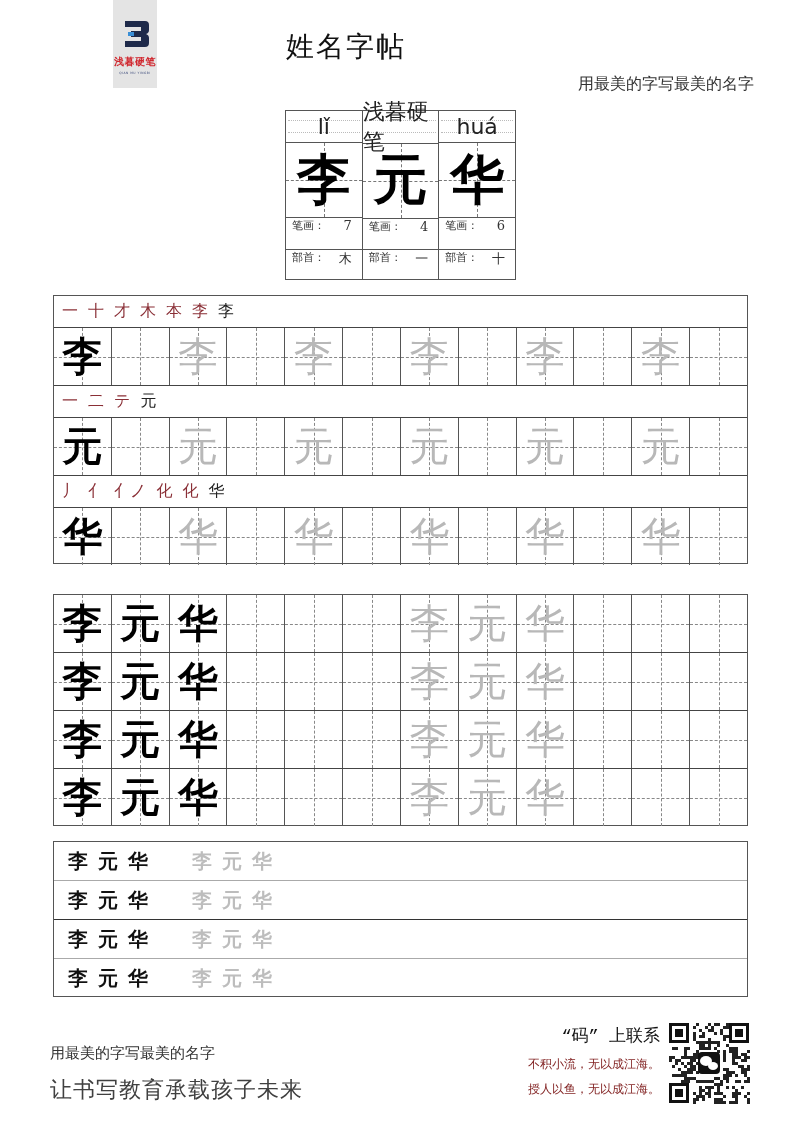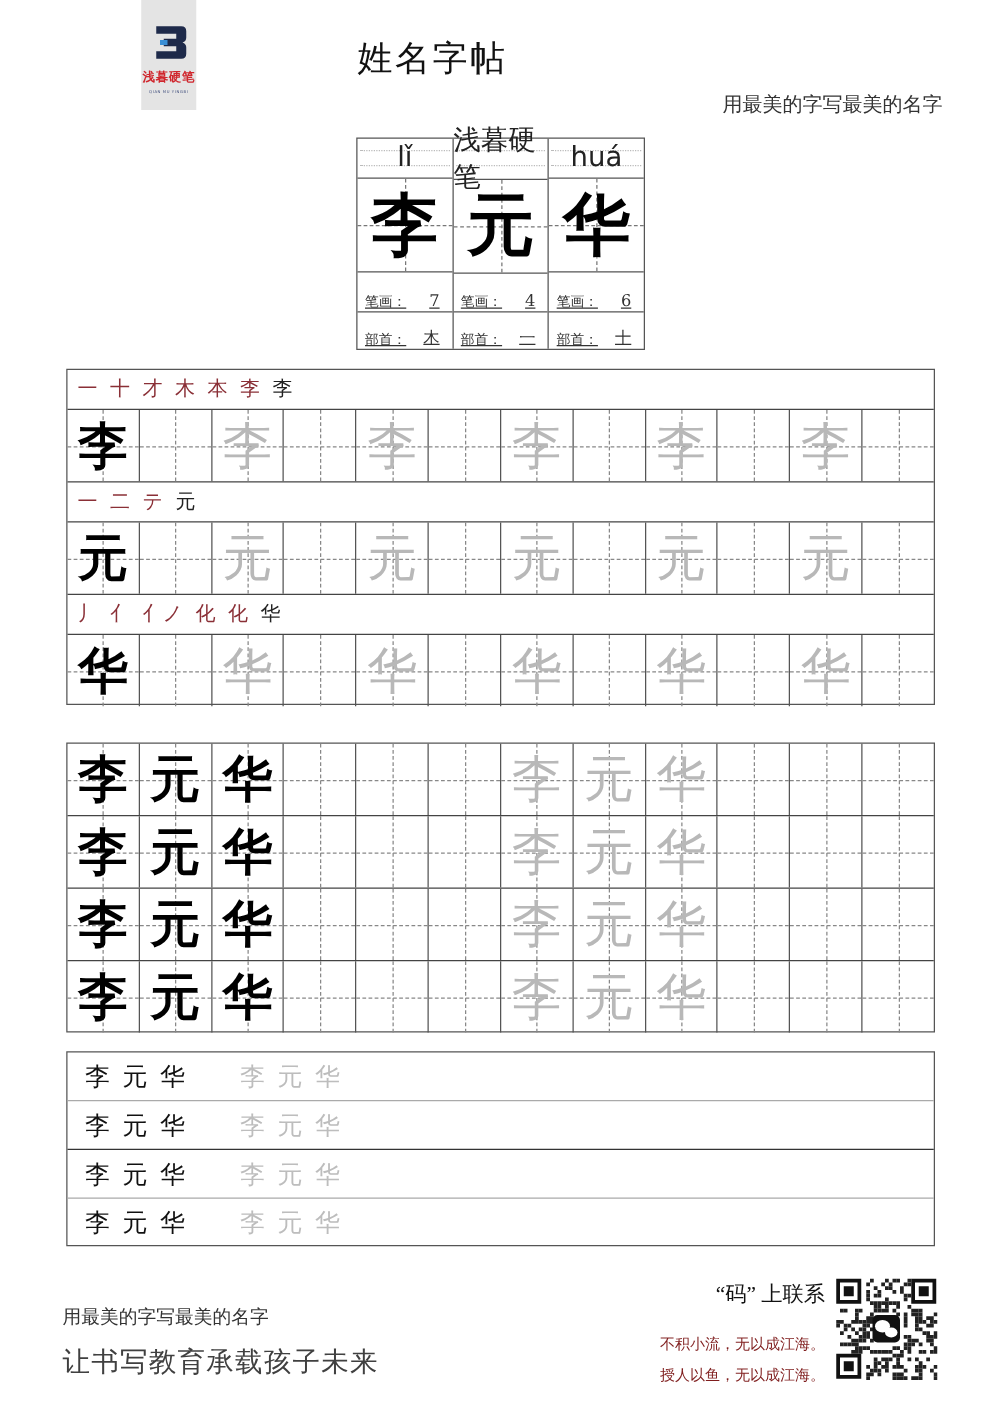--- a/index.html
+++ b/index.html
@@ -25,22 +25,22 @@
   .info .col:last-child { border-right: none; }
   .info .py { height: 32px; border-bottom: 1px solid #555; position: relative; display: flex; align-items: center; justify-content: center;
               font-size: 22px; color: #222; }
   .info .py::before, .info .py::after { content: ""; position: absolute; left: 2px; right: 2px; border-top: 1px dotted #bbb; }
   .info .py::before { top: 9px; } .info .py::after { top: 21px; }
   .info .py span { position: relative; z-index: 1; }
   .info .ch { height: 76px; border-bottom: 1px solid #555; position: relative; display: flex; align-items: center; justify-content: center; }
   .info .ch::before { content: ""; position: absolute; left: 0; right: 0; top: 50%; border-top: 1px dashed #777; }
   .info .ch::after { content: ""; position: absolute; top: 0; bottom: 0; left: 50%; border-left: 1px dashed #777; }
   .info .ch span { position: relative; z-index: 1; font-size: 54px; font-family: "DejaVu Serif", "Liberation Serif", serif; font-weight: bold; color: #000; }
-  .info .meta { height: 31px; border-bottom: 1px solid #555; display: flex; align-items: flex-end; padding: 0 6px;
-                font-size: 11px; font-family: "DejaVu Serif", "Liberation Serif", serif; color: #333; text-decoration: underline; }
+  .info .meta { height: 31px; border-bottom: 1px solid #555; display: flex; align-items: flex-start; padding: 0 6px;
+                font-size: 11px; font-family: "DejaVu Serif", "Liberation Serif", serif; color: #333; }
   .info .meta:last-child { border-bottom: none; height: 30px; }
   .info .meta .v { margin-left: auto; margin-right: 4px; font-size: 13px; }
 
   
   .sec { position: absolute; left: 53px; width: 695px; border: 1px solid #555; box-sizing: border-box; }
   .stroke-row { height: 31px; border-bottom: 1px solid #444; display: flex; align-items: center; padding-left: 8px; gap: 10px;
                 font-family: "DejaVu Serif", "Liberation Serif", serif; font-size: 16px; }
   .stroke-row .st { color: #8a2f36; }
   .stroke-row .st.full { color: #222; }
   .grid-row { display: flex; height: 57px; border-bottom: 1px solid #444; }
@@ -58,21 +58,21 @@
   .sec3 .line-row { height: 38px; border-bottom: 1px solid #aaa; display: flex; align-items: center; padding-left: 14px;
                     font-family: "DejaVu Serif", "Liberation Serif", serif; font-size: 20px; }
   .sec3 .line-row:nth-child(2) { border-bottom-color: #333; }
   .sec3 .line-row:last-child { border-bottom: none; }
   .sec3 .dark { color: #111; letter-spacing: 10px; }
   .sec3 .light { color: #bdbdbd; letter-spacing: 10px; margin-left: 34px; }
 
   .foot-left1 { position: absolute; left: 50px; top: 1044px; font-size: 15px; color: #333; }
   .foot-left2 { position: absolute; left: 50px; top: 1075px; font-size: 22px; color: #404040; letter-spacing: 1px; }
   .foot-right { position: absolute; right: 140px; top: 1024px; text-align: right; font-family: "DejaVu Serif", "Liberation Serif", serif; }
-  .foot-right .h { font-size: 17px; font-family: Liberation Serif, serif; color: #111; margin-bottom: 20px; }
+  .foot-right .h { font-size: 17px; font-family: Liberation Mono, monospace; color: #111; margin-bottom: 9px; }
   .foot-right .l { font-size: 12px; color: #7f1d1d; margin-top: 8px; }
   .qr { position: absolute; left: 668px; top: 1022px; width: 82px; height: 82px; }
 </style>
 </head>
 <body>
 
 <div class="logo">
   <div class="mark">
     <svg viewBox="0 0 32 30">
       <path d="M6 2 H26 Q30 2 30 6 V11 Q30 14 27 15 Q30 16 30 19 V24 Q30 28 26 28 H6 V22 H22 V18 H12 V12 H22 V8 H6 Z" fill="#1e2a4a"></path>
@@ -341,21 +341,21 @@
       </div>
       <div class="cell">
         <span class="light">华</span>
       </div>
       <div class="cell"></div>
       <div class="cell"></div>
       <div class="cell"></div>
     </div>
   </div>
 
-<div class="sec sec3" style="top:841px;height:156px;">
+<div class="sec sec3" style="top:841px;height:156px;font-weight:bold;">
   <div class="line-row">
       <span class="dark">李元华</span>
       <span class="light">李元华</span>
     </div>
   <div class="line-row">
       <span class="dark">李元华</span>
       <span class="light">李元华</span>
     </div>
   <div class="line-row">
       <span class="dark">李元华</span>

